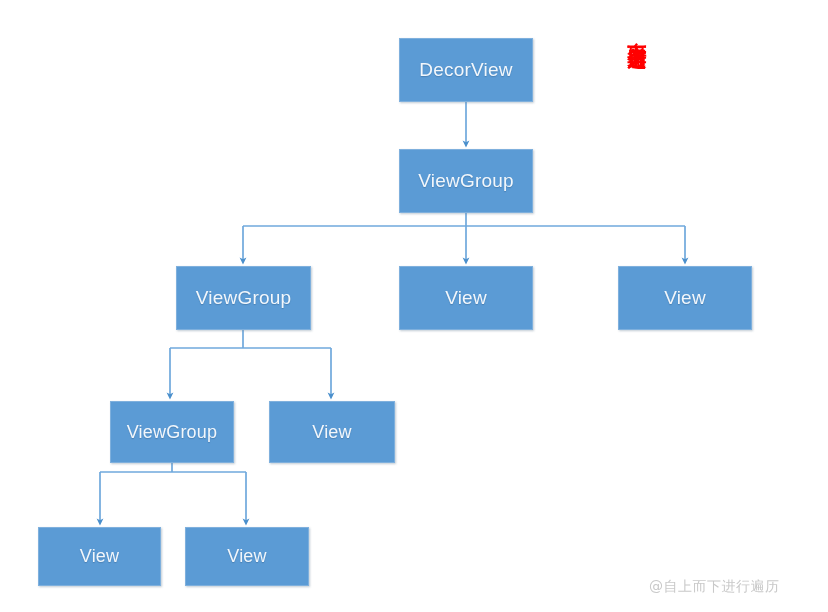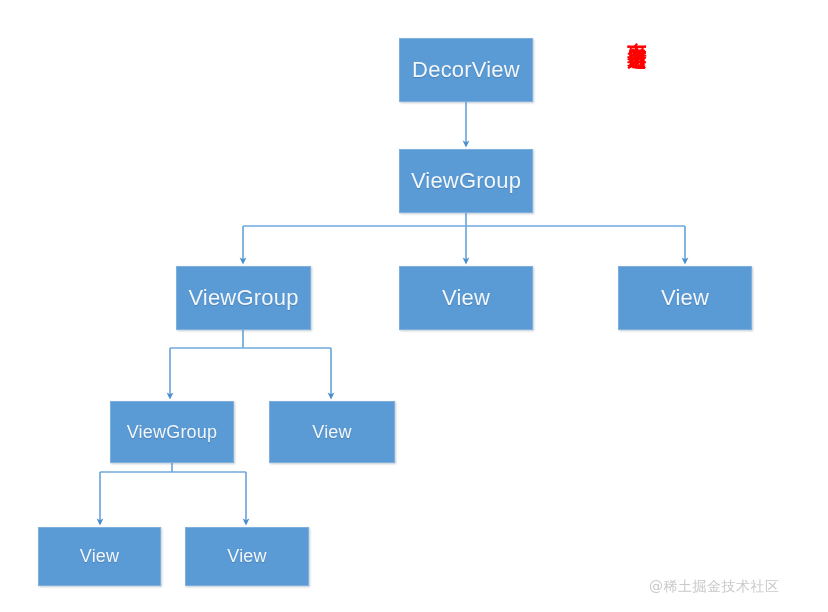--- a/index.html
+++ b/index.html
@@ -25,21 +25,21 @@
   }
   .node {
     position: absolute;
     background: #5B9BD5;
     border: 1px solid #7fb0dd;
     box-sizing: border-box;
     display: flex;
     align-items: center;
     justify-content: center;
     color: #f2f7fc;
-    font-size: 22px;
+    font-size: 19px;
     font-weight: 400;
     letter-spacing: 0.2px;
     text-shadow: 0 1px 1px rgba(40,80,120,0.35);
     box-shadow: 1px 1px 2px rgba(120,140,160,0.45);
   }
   .node.small-label { font-size: 18px; }
 
   #vertical-note {
     position: absolute;
     left: 613px;
@@ -131,15 +131,15 @@
   <div class="node small-label" style="left:38px; top:527px; width:123px; height:59px;">
     <span>View</span>
   </div>
 
   <div class="node small-label" style="left:185px; top:527px; width:124px; height:59px;">
     <span>View</span>
   </div>
 
   <div id="vertical-note">自上而下进行遍历</div>
 
-  <div id="watermark">@稀土掘金技术社区</div>
+  <div id="watermark">@自上而下进行遍历</div>
 
 </div>
 
 </body></html>

